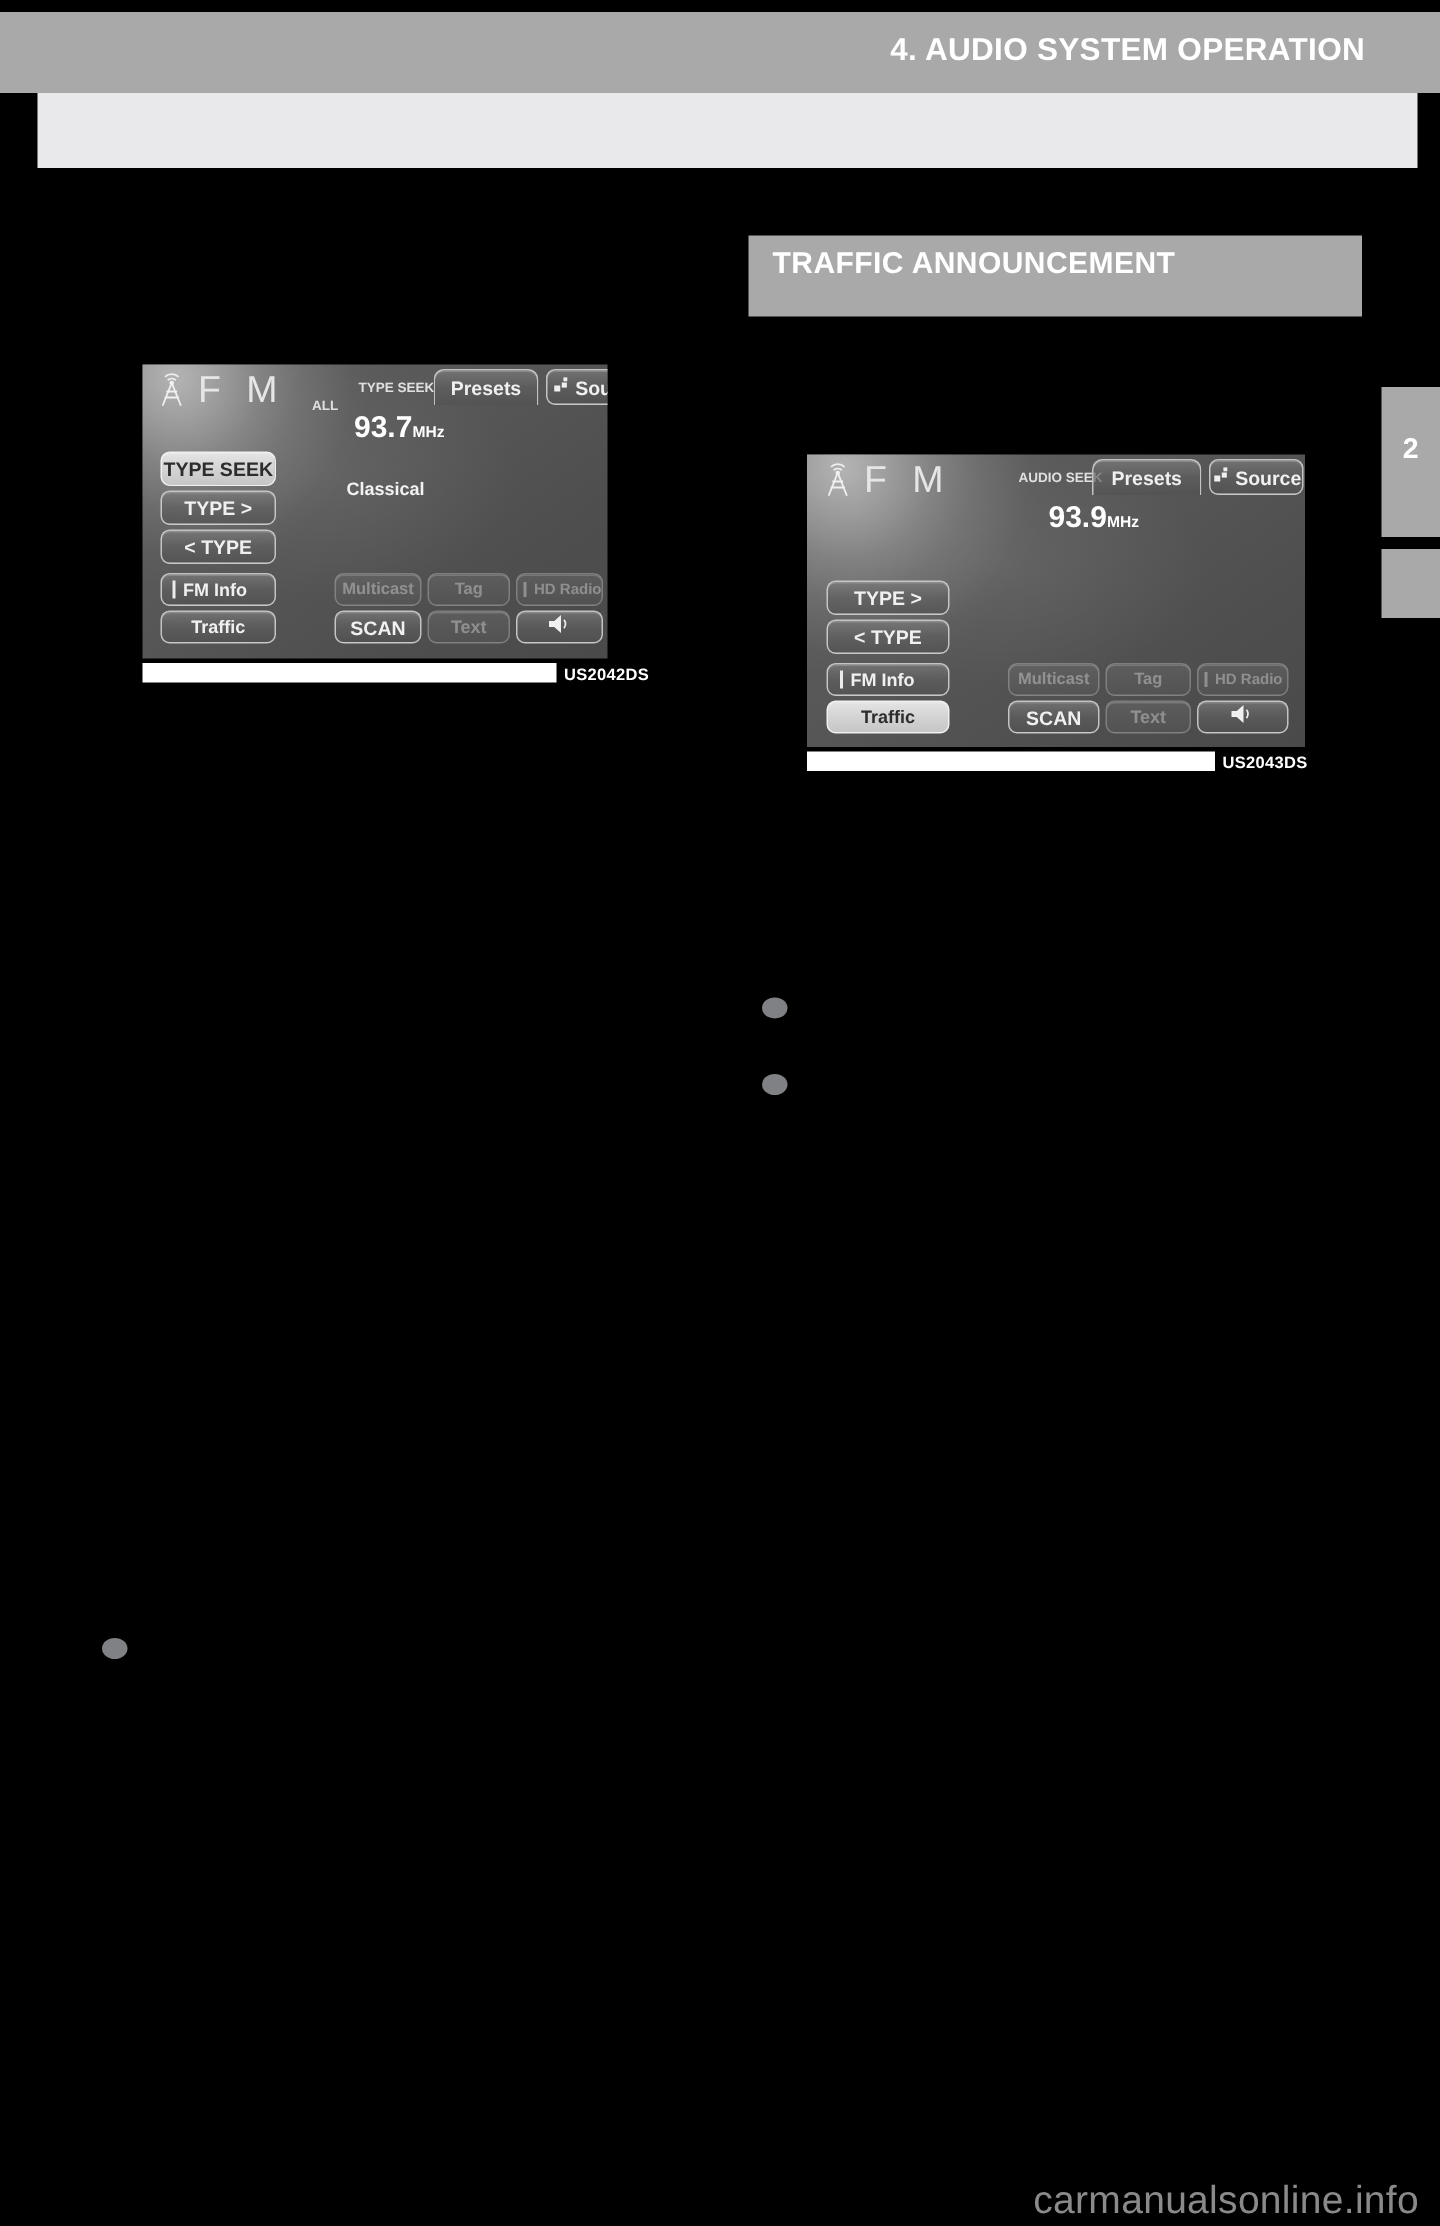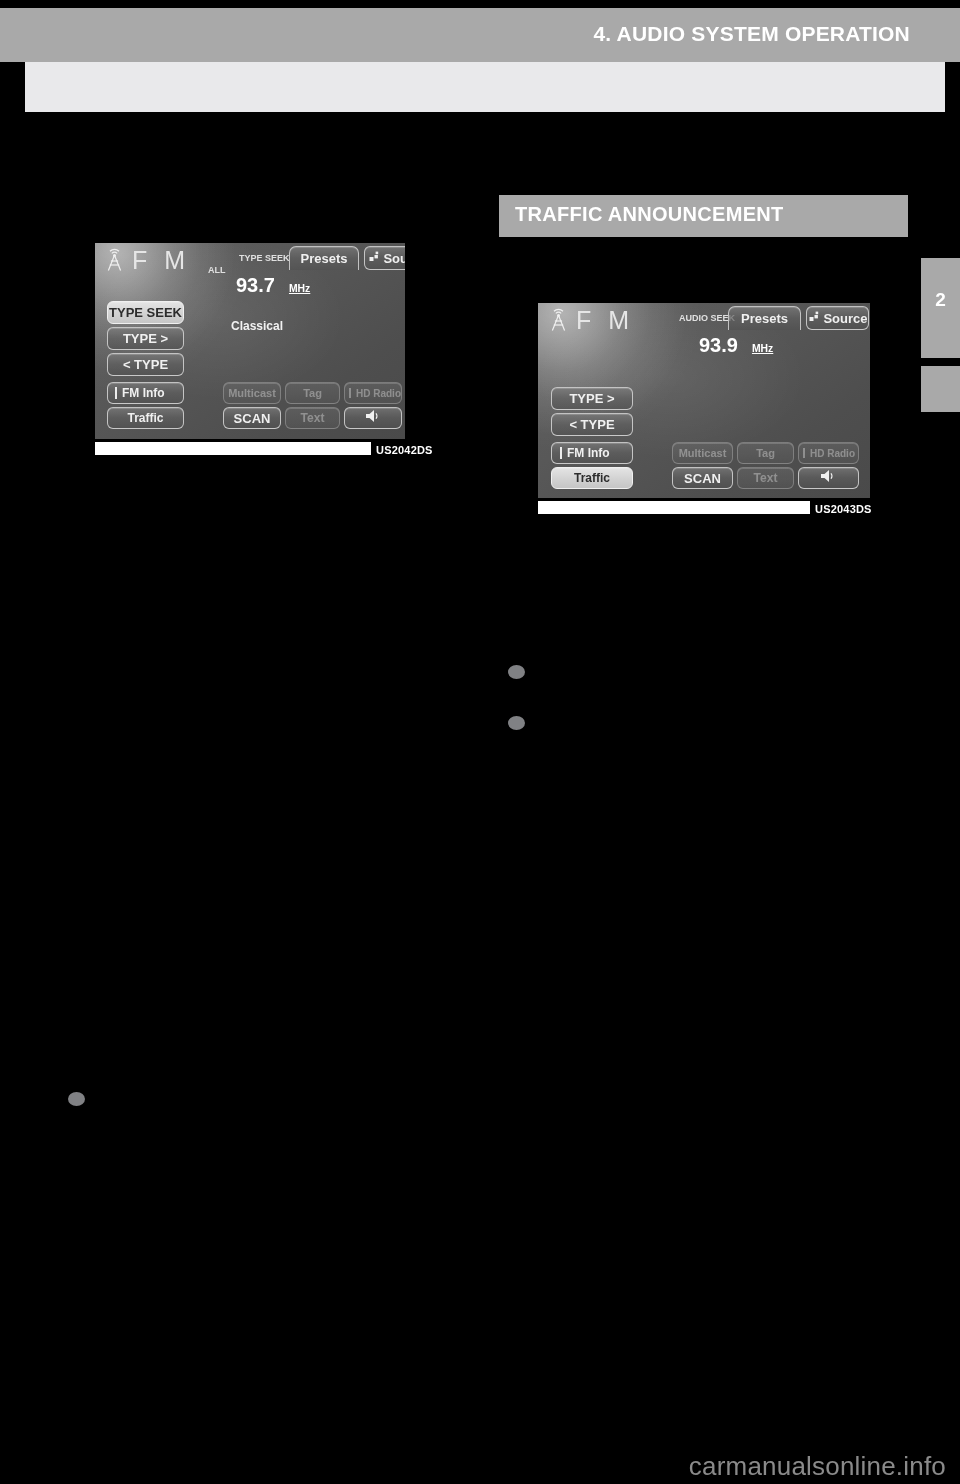--- a/index.html
+++ b/index.html
@@ -33,23 +33,22 @@
     position:absolute;left:0;top:31px;width:39px;text-align:center;
     color:#ffffff;font-size:19px;font-weight:bold;
   }
   .chap-tab2{
     position:absolute;left:921px;top:366px;width:39px;height:46px;
     background:#a9a9a9;
   }
 
   
   .sec-head{
-    position:absolute;left:499px;top:157px;width:409px;height:42px;
+    position:absolute;left:499px;top:157px;width:409px;height:54px;
     background:#a9a9a9;
-    margin-top:38px;
   }
   .sec-head-txt{
     position:absolute;left:16px;top:8px;
     color:#ffffff;font-size:20px;font-weight:bold;letter-spacing:.3px;
     white-space:nowrap;
   }
 
   
   .bullet{
     position:absolute;width:17px;height:14px;border-radius:50%;
@@ -94,21 +93,21 @@
   .tower{position:absolute;z-index:5;}
   .tower svg{display:block;}
 
   .hu-label{
     position:absolute;color:#e0e0e0;font-weight:bold;
     white-space:nowrap;z-index:4;
   }
   .hu-freq{
     position:absolute;color:#ffffff;font-weight:bold;white-space:nowrap;z-index:4;
   }
-  .hu-freq .unit{font-size:.52em;font-weight:bold;margin-left:14px;text-decoration:underline;}
+  .hu-freq .unit{font-size:.52em;font-weight:bold;margin-left:0;}
   .hu-genre{
     position:absolute;color:#f2f2f2;font-weight:bold;white-space:nowrap;z-index:4;
   }
 
   .btn{
     position:absolute;box-sizing:border-box;
     border:1px solid rgba(222,222,222,.80);
     border-radius:6px;
     display:flex;align-items:center;justify-content:center;
     color:#f0f0f0;font-weight:bold;white-space:nowrap;

